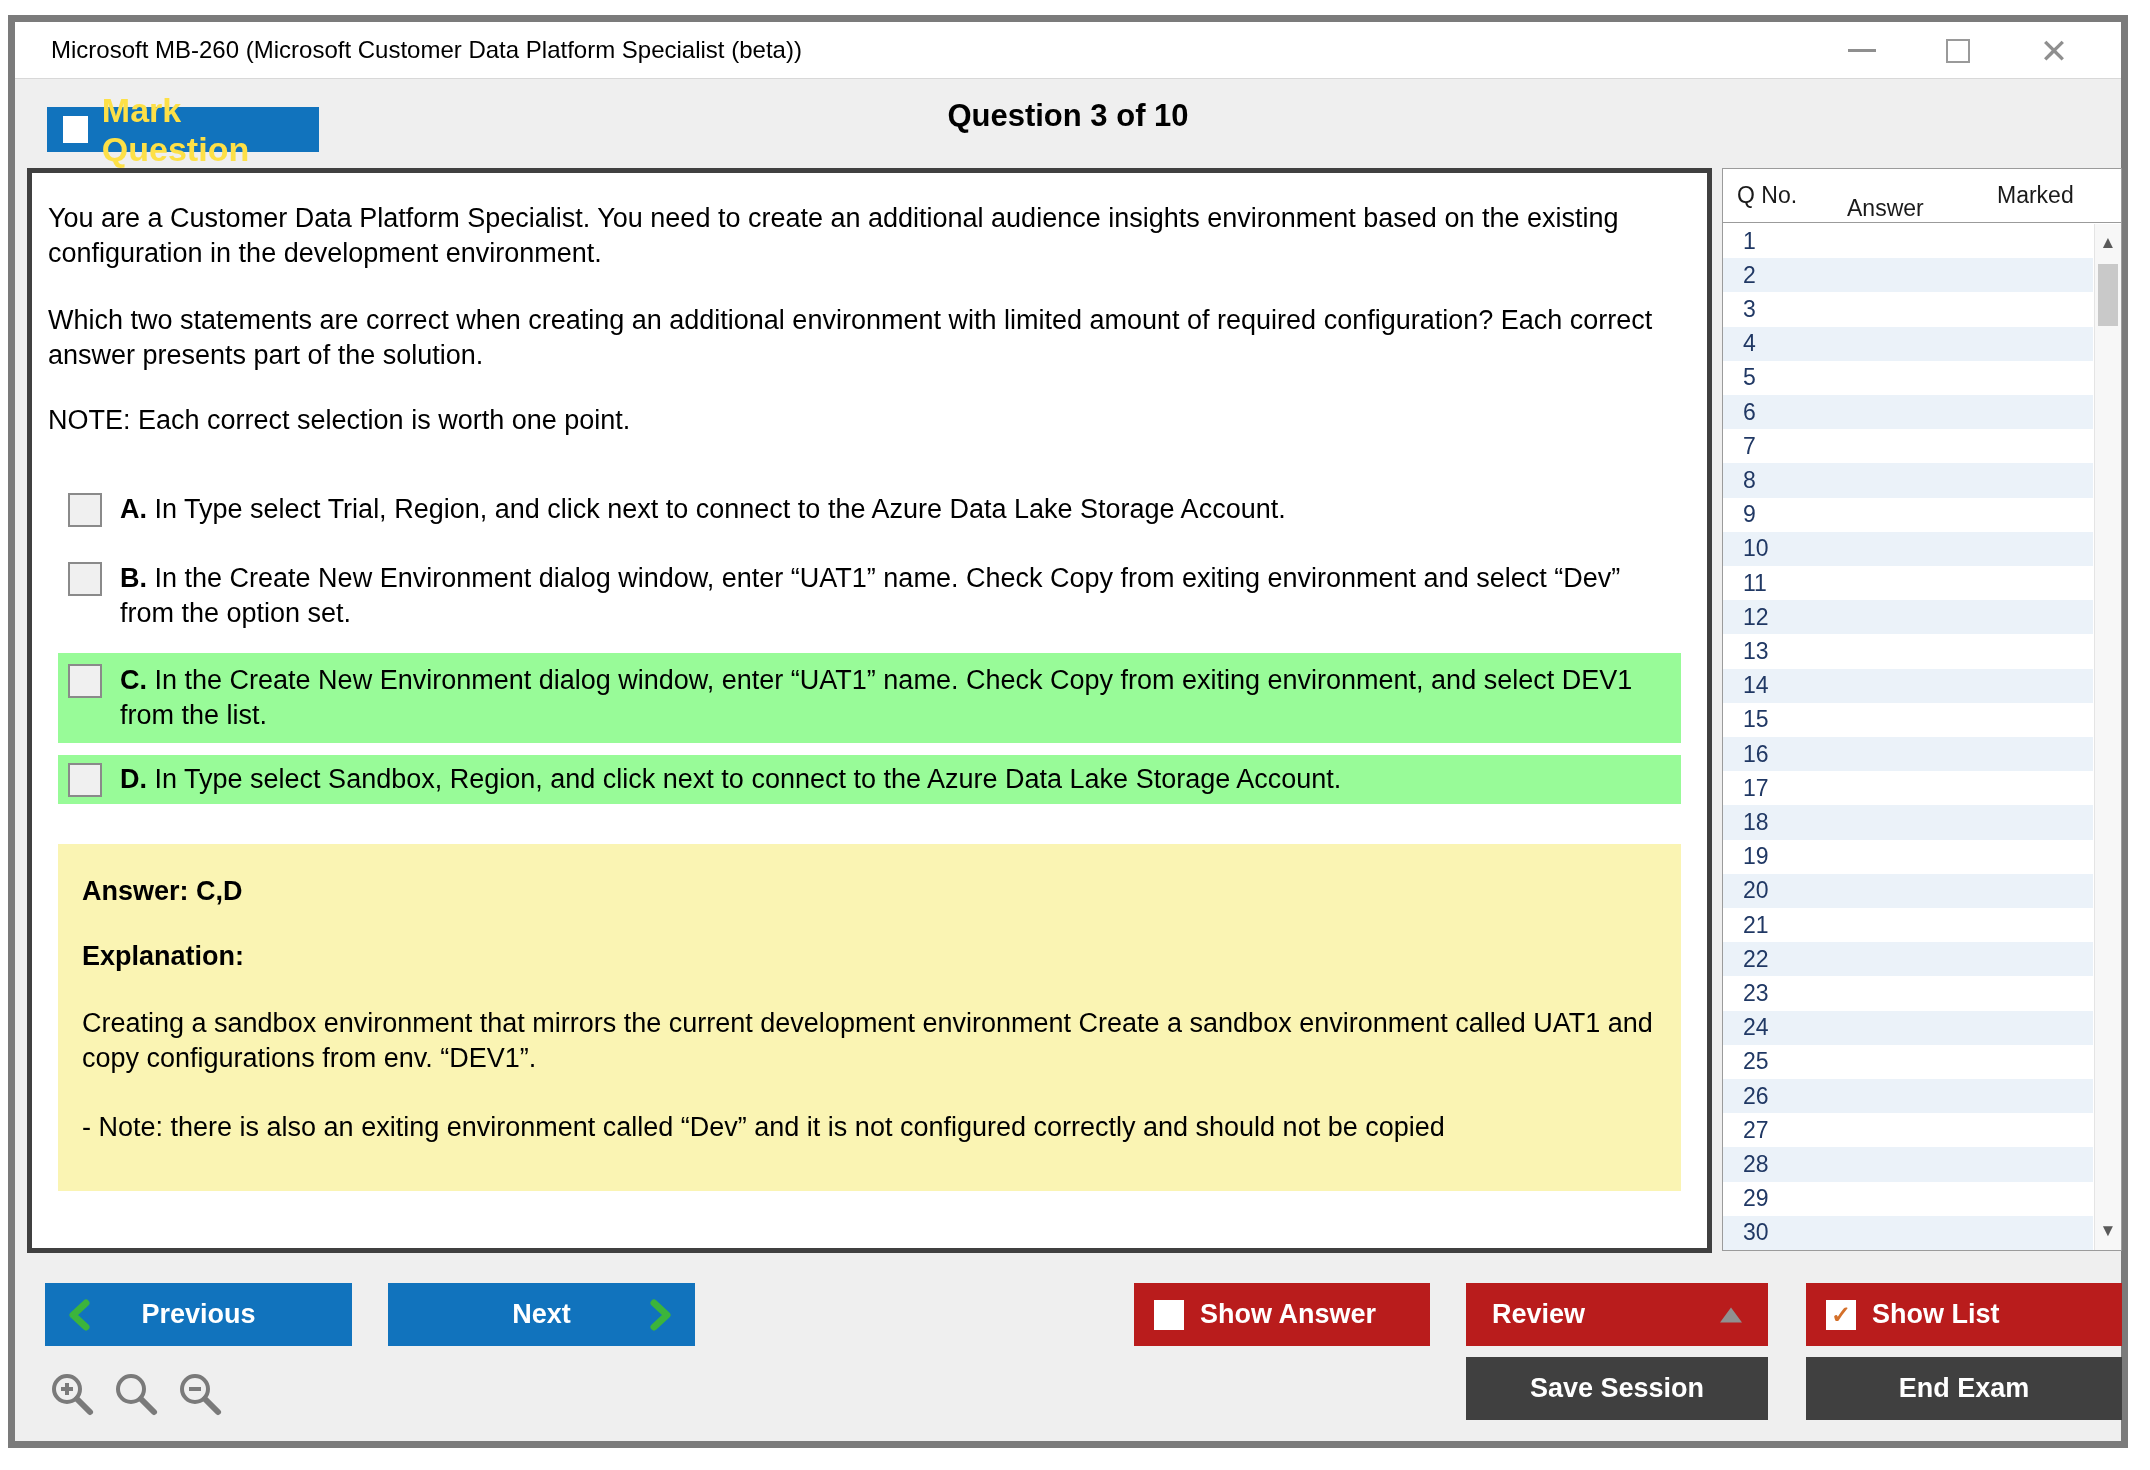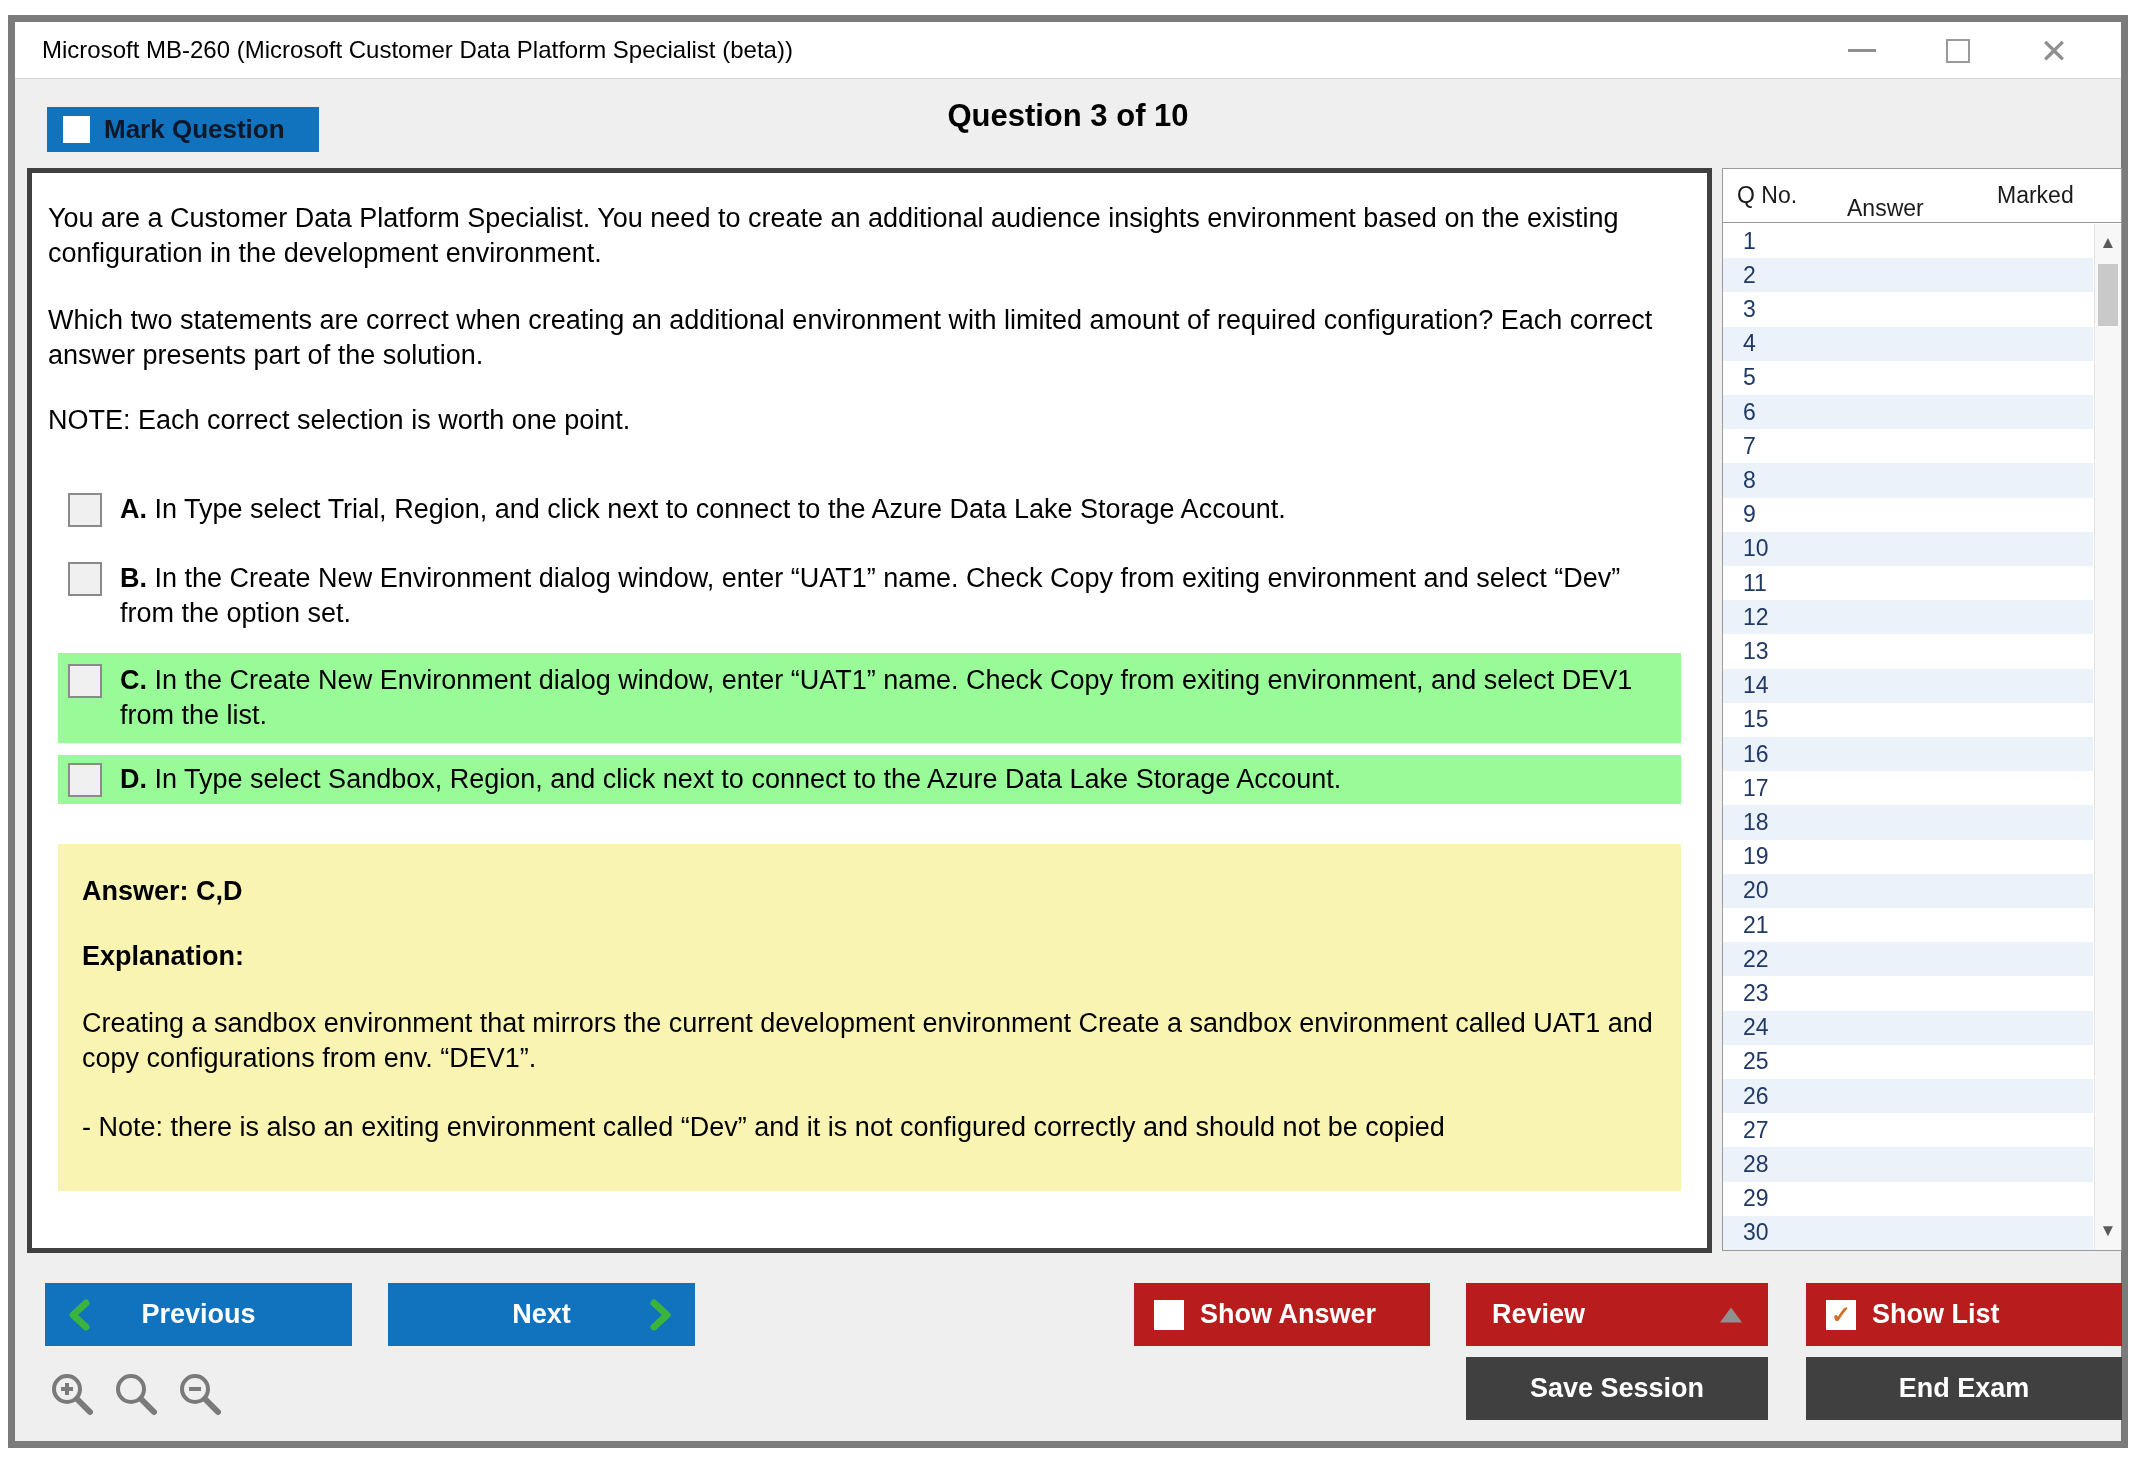--- a/index.html
+++ b/index.html
@@ -4,33 +4,33 @@
 <style>
   * { margin:0; padding:0; box-sizing:border-box; }
   html,body { width:2150px; height:1470px; background:#ffffff;
     font-family:"Liberation Sans", sans-serif; position:relative; overflow:hidden; }
 
   .window { position:absolute; left:8px; top:15px; width:2120px; height:1433px;
     border:7px solid #7b7b7b; background:#efefef; }
 
   
   .titlebar { position:absolute; left:0; top:0; right:0; height:57px; background:#ffffff;
-    border-bottom:1px solid #d8d8d8; display:flex; align-items:center; padding-left:27px; }
+    border-bottom:1px solid #d8d8d8; display:flex; align-items:center; padding-left:36px; }
   .title-text { font-size:24px; color:#000; }
   .win-controls { position:absolute; right:46px; top:0; height:57px; display:flex; align-items:center; gap:54px; }
   .wc { width:42px; height:42px; display:flex; align-items:center; justify-content:center; cursor:default; }
   .wc-min-glyph { width:28px; height:3px; background:#8f8f8f; }
   .wc-max-glyph { width:24px; height:24px; border:2px solid #9a9a9a; }
   .wc-close-glyph { font-size:34px; color:#8f8f8f; line-height:1; }
 
   
   .btn-mark { position:absolute; left:32px; top:85px; width:272px; height:45px;
     background:#1173bd; display:flex; align-items:center; padding-left:16px; cursor:pointer; }
   .mark-checkbox { width:27px; height:27px; background:#ffffff; margin-right:14px; }
-  .btn-mark-label { color:#0f172a; font-weight:700; font-size:26px; }
+  .btn-mark-label { color:#fde047; font-weight:700; font-size:34px; }
   .question-counter { position:absolute; left:0; right:0; top:76px; text-align:center;
     font-size:31px; font-weight:700; color:#000; }
 
   
   .question-panel { position:absolute; left:12px; top:146px; width:1685px; height:1085px;
     background:#ffffff; border:5px solid #404040; overflow:hidden; font-size:27px; line-height:35px; color:#000; }
   .qp-inner { padding:14px 16px 0 16px; }
   .para-1 { margin-top:14px; }
   .para-2 { margin-top:32px; }
   .para-3 { margin-top:30px; }

